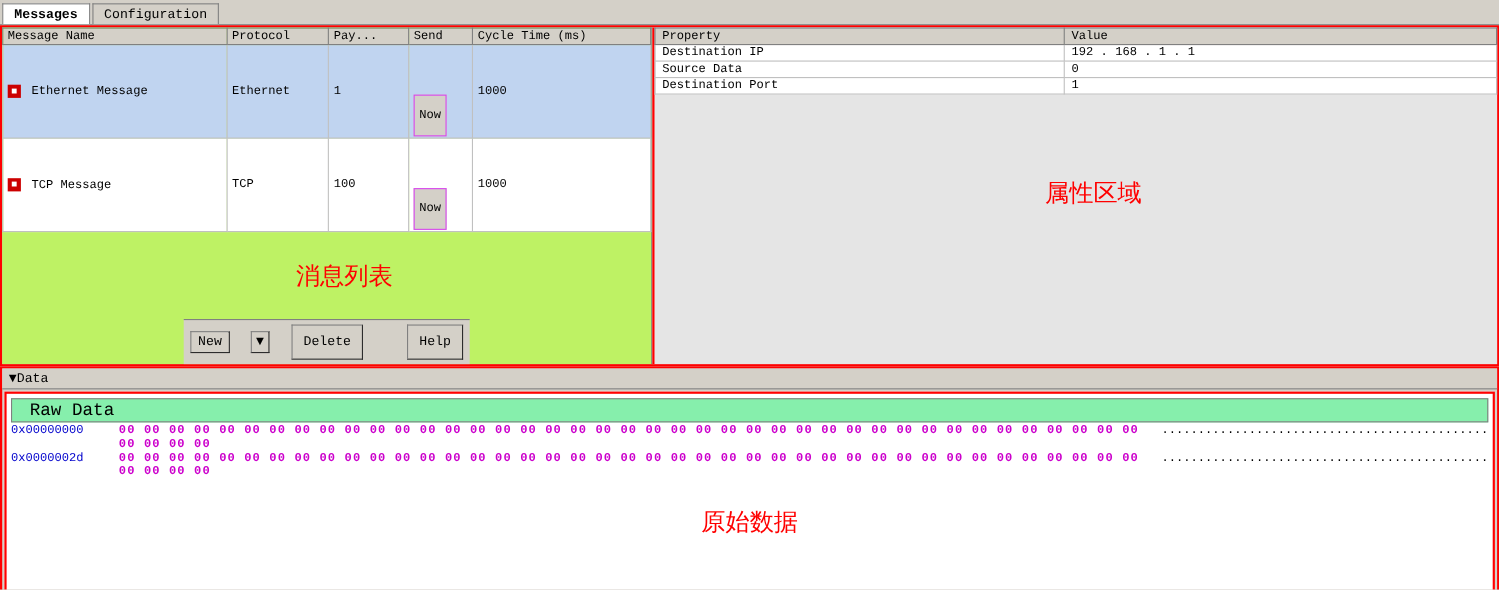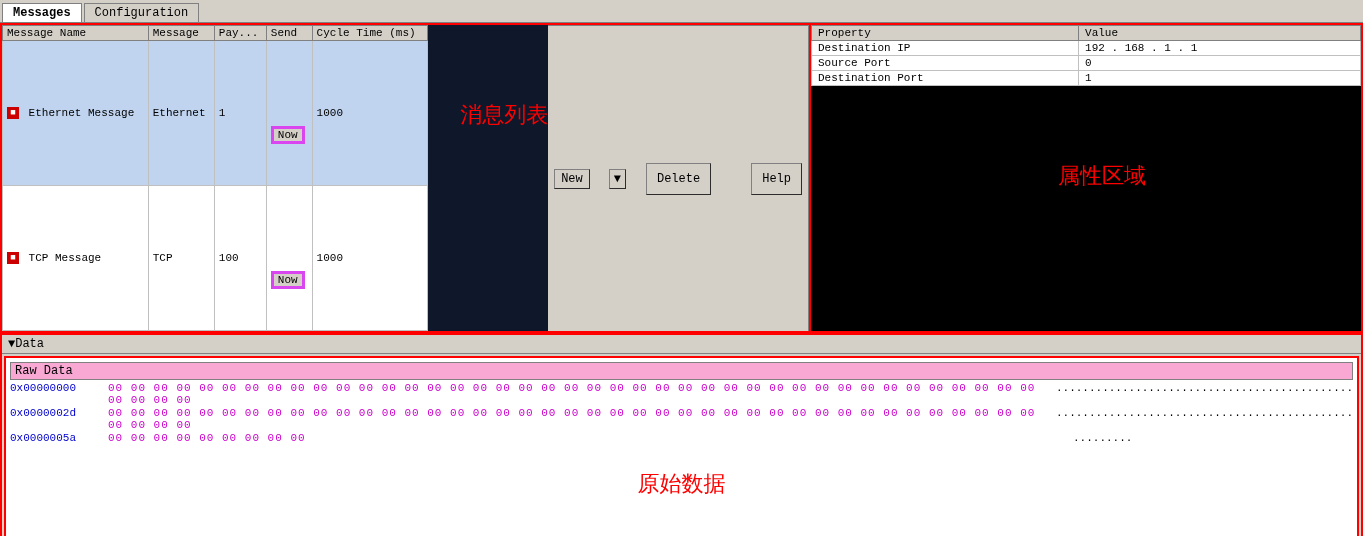--- a/index.html
+++ b/index.html
@@ -39,23 +39,24 @@
       display: flex;
       height: 310px;
       border: 2px solid #ff0000;
       margin: 0;
     }
 
     
     .left-panel {
       flex: 1;
       display: flex;
-      flex-direction: row;
+      flex-direction: column;
       border-right: 1px solid #808080;
-      background: #0f172a;
+      background: #bef264;
+      align-items: center;
     }
 
     
     .msg-table {
       width: 100%;
       border-collapse: collapse;
       flex: 1;
     }
     .msg-table th {
       background: #d4d0c8;
@@ -85,22 +86,22 @@
       margin-right: 3px;
       vertical-align: middle;
       font-size: 9px;
       color: white;
       text-align: center;
       line-height: 12px;
     }
 
     .send-btn {
       background: #d4d0c8;
-      border: 3px solid #d946ef;
-      padding: 0px 4px;
+      border: 1px solid #d946ef;
+      padding: 12px 4px;
       font-size: 11px;
       cursor: pointer;
       font-family: 'Courier New', monospace;
       margin-top: 44px;
     }
 
     
     .btn-bar {
       display: flex;
       align-items: center;
@@ -124,22 +125,22 @@
     }
     .btn-arrow {
       padding: 2px 4px;
       margin-left: -1px;
     }
 
     .spacer { flex: 1; }
 
     
     .right-panel {
-      width: 552px;
-      background: #000000;
+      width: 768px;
+      background: #e5e5e5;
       border-left: 2px solid #ff0000;
     }
 
     .prop-table {
       width: 100%;
       border-collapse: collapse;
     }
     .prop-table th {
       background: #d4d0c8;
       border: 1px solid #808080;
@@ -190,25 +191,25 @@
       border: 2px solid #ff0000;
       margin: 2px;
       padding: 4px;
       height: 185px;
       overflow: hidden;
       font-family: 'Courier New', monospace;
       font-size: 11px;
     }
 
     .raw-data-header {
-      background: #f9a8d4;
+      background: #86efac;
       border: 1px solid #808080;
-      padding: 1px 4px;
+      padding: 1px 16px;
       margin-bottom: 2px;
-      font-size: 12px;
+      font-size: 16px;
     }
 
     .raw-data-content {
       display: flex;
       flex-direction: column;
       gap: 1px;
     }
 
     .raw-data-row {
       display: flex;
@@ -218,20 +219,21 @@
 
     .raw-addr {
       color: #0000cc;
       min-width: 90px;
     }
 
     .raw-hex {
       color: #cc00cc;
       flex: 1;
       letter-spacing: 1px;
+      font-weight: bold;
     }
 
     .raw-ascii {
       color: #000000;
       min-width: 280px;
     }
 
     .raw-data-label {
       display: flex;
       align-items: center;
@@ -250,21 +252,21 @@
   <div class="tab">Configuration</div>
 </div>
 
 <div class="main-area">
 
   <div class="left-panel">
     <table class="msg-table">
       <thead>
         <tr>
           <th>Message Name</th>
-          <th>Message</th>
+          <th>Protocol</th>
           <th>Pay...</th>
           <th>Send</th>
           <th>Cycle Time (ms)</th>
         </tr>
       </thead>
       <tbody>
         <tr class="selected">
           <td>
             <span class="msg-icon">■</span>
             <span>Ethernet Message</span>
@@ -309,21 +311,21 @@
           <th>Property</th>
           <th>Value</th>
         </tr>
       </thead>
       <tbody>
         <tr>
           <td>Destination IP</td>
           <td>192 . 168 . 1 . 1</td>
         </tr>
         <tr>
-          <td>Source Port</td>
+          <td>Source Data</td>
           <td>0</td>
         </tr>
         <tr>
           <td>Destination Port</td>
           <td>1</td>
         </tr>
       </tbody>
     </table>
     <div class="label-area">属性区域</div>
   </div>
@@ -341,21 +343,16 @@
       <div class="raw-data-row">
         <span class="raw-addr">0x00000000</span>
         <span class="raw-hex">00 00 00 00 00 00 00 00 00 00 00 00 00 00 00 00 00 00 00 00 00 00 00 00 00 00 00 00 00 00 00 00 00 00 00 00 00 00 00 00 00 00 00 00 00</span>
         <span class="raw-ascii">.............................................</span>
       </div>
       <div class="raw-data-row">
         <span class="raw-addr">0x0000002d</span>
         <span class="raw-hex">00 00 00 00 00 00 00 00 00 00 00 00 00 00 00 00 00 00 00 00 00 00 00 00 00 00 00 00 00 00 00 00 00 00 00 00 00 00 00 00 00 00 00 00 00</span>
         <span class="raw-ascii">.............................................</span>
       </div>
-      <div class="raw-data-row">
-        <span class="raw-addr">0x0000005a</span>
-        <span class="raw-hex">00 00 00 00 00 00 00 00 00</span>
-        <span class="raw-ascii">.........</span>
-      </div>
     </div>
     <div class="raw-data-label">原始数据</div>
   </div>
 </div>
 
 </body></html>

